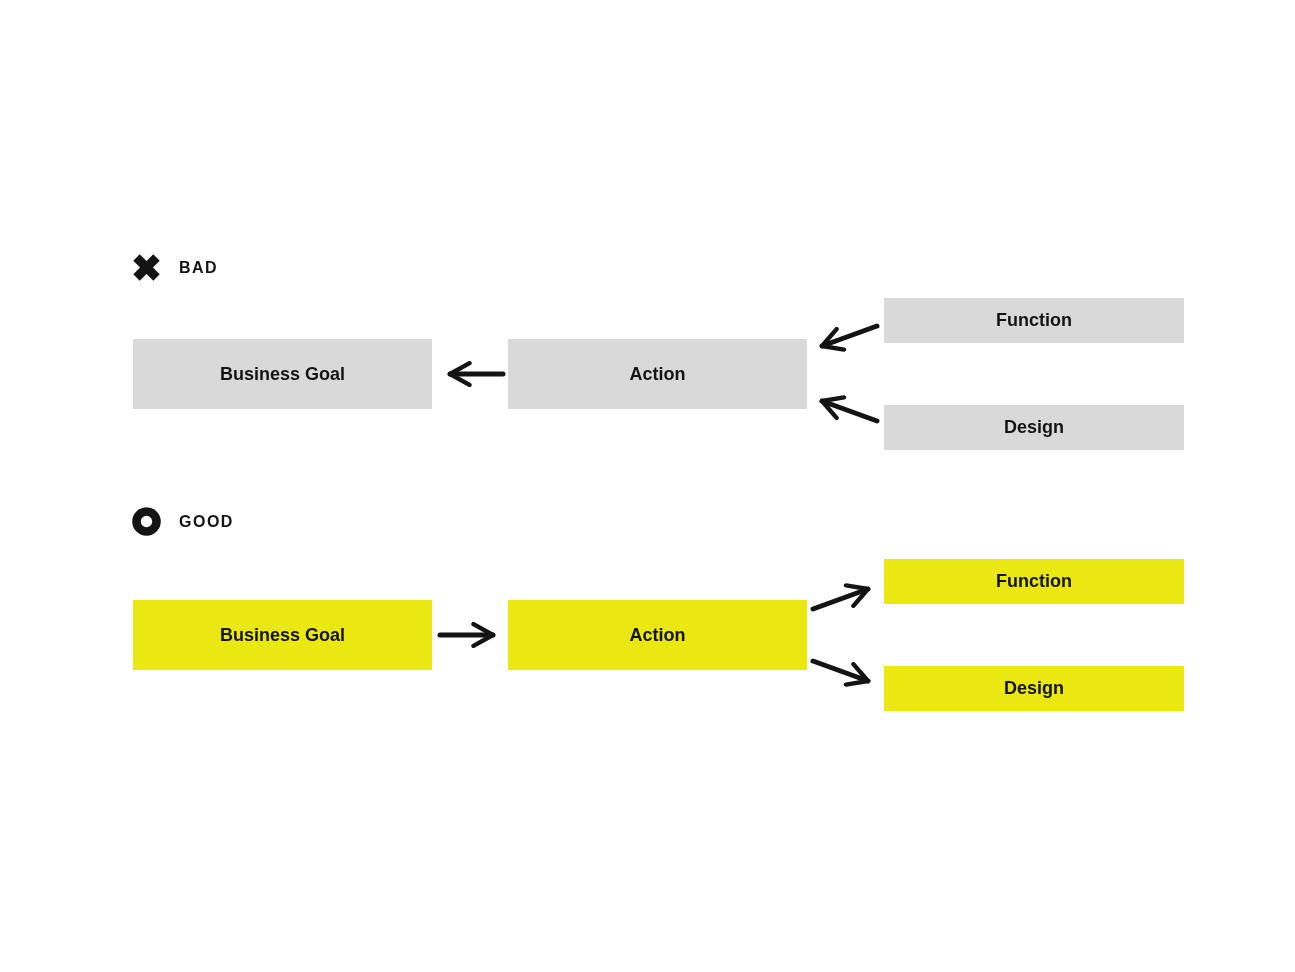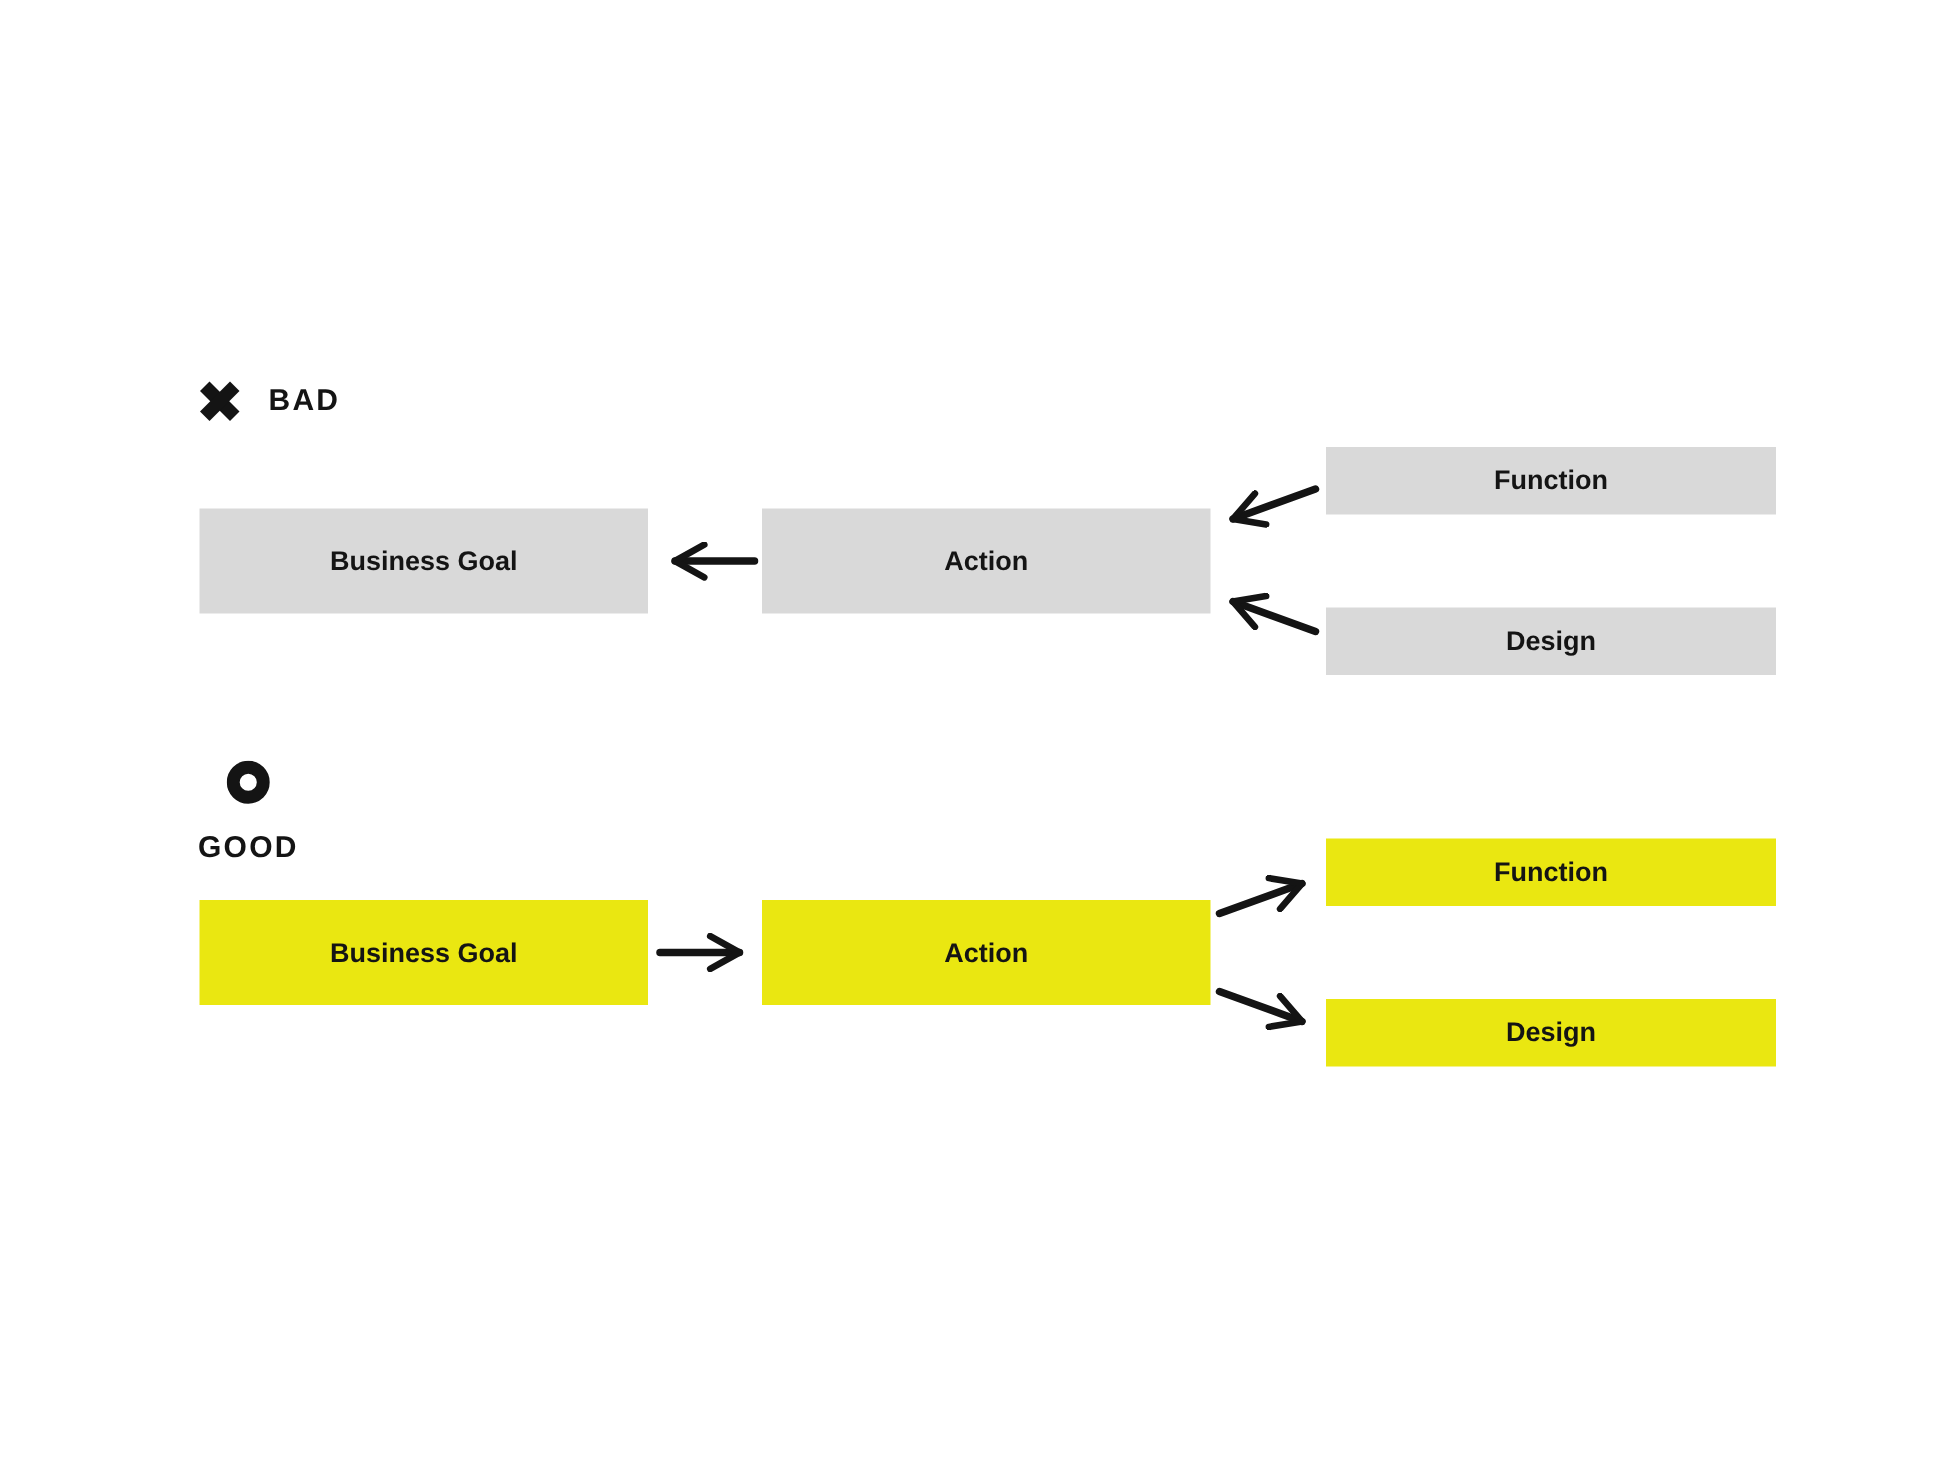--- a/index.html
+++ b/index.html
@@ -27,21 +27,21 @@
     pointer-events: none;
   }
 
   .section-label {
     position: absolute;
     display: flex;
     align-items: center;
     gap: 18px;
   }
   .section-label .label-text {
-    font-size: 20px;
+    font-size: 16px;
     font-weight: 800;
     letter-spacing: 1.5px;
     color: var(--ink);
   }
   .section-label .icon { display: inline-flex; width: 29px; height: 29px; }
 
   .node {
     position: absolute;
     display: flex;
     align-items: center;
@@ -54,21 +54,21 @@
   .node.yellow { background: var(--good-box); }
 
   
   .pos-bad-label    { left: 132px; top: 253px; }
   .pos-bad-bg       { left: 133px; top: 339px; width: 299px; height: 70px; }
   .pos-bad-action   { left: 508px; top: 339px; width: 299px; height: 70px; }
   .pos-bad-function { left: 884px; top: 298px; width: 300px; height: 45px; }
   .pos-bad-design   { left: 884px; top: 405px; width: 300px; height: 45px; }
 
   
-  .pos-good-label    { left: 132px; top: 507px; flex-direction: column; }
+  .pos-good-label    { left: 132px; top: 507px; }
   .pos-good-bg       { left: 133px; top: 600px; width: 299px; height: 70px; }
   .pos-good-action   { left: 508px; top: 600px; width: 299px; height: 70px; }
   .pos-good-function { left: 884px; top: 559px; width: 300px; height: 45px; }
   .pos-good-design   { left: 884px; top: 666px; width: 300px; height: 45px; }
 </style>
 </head>
 <body>
 
 <div class="canvas">
 

